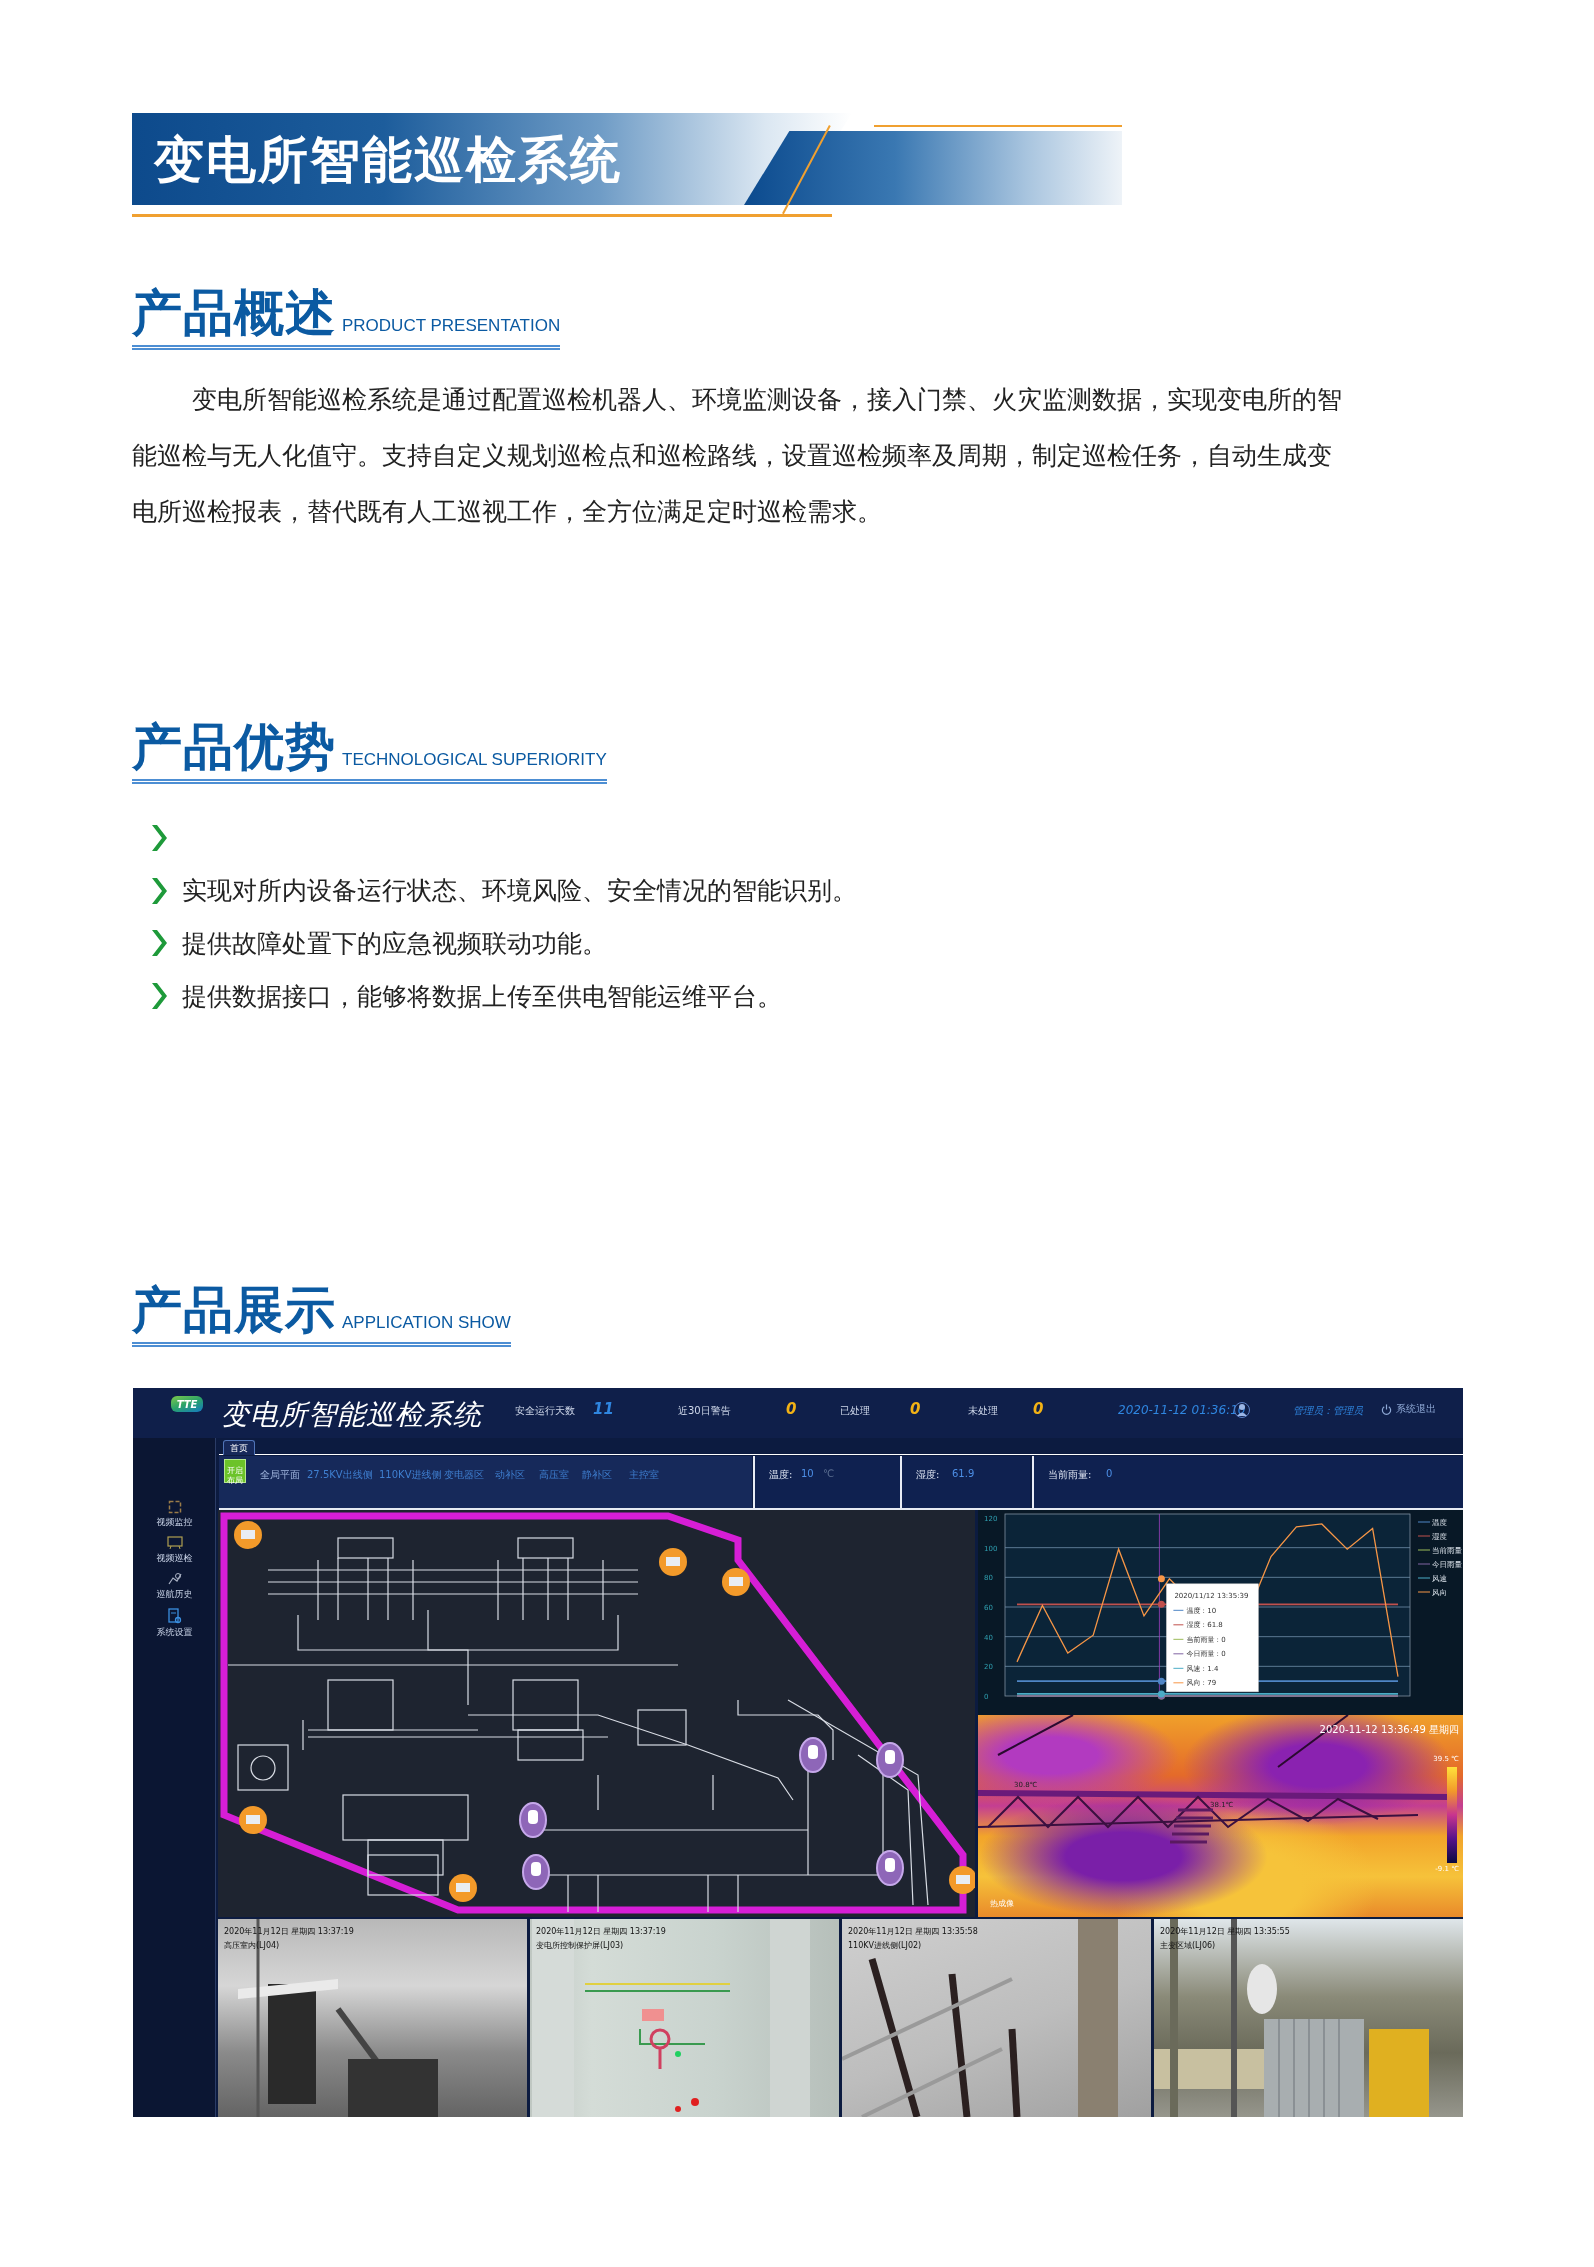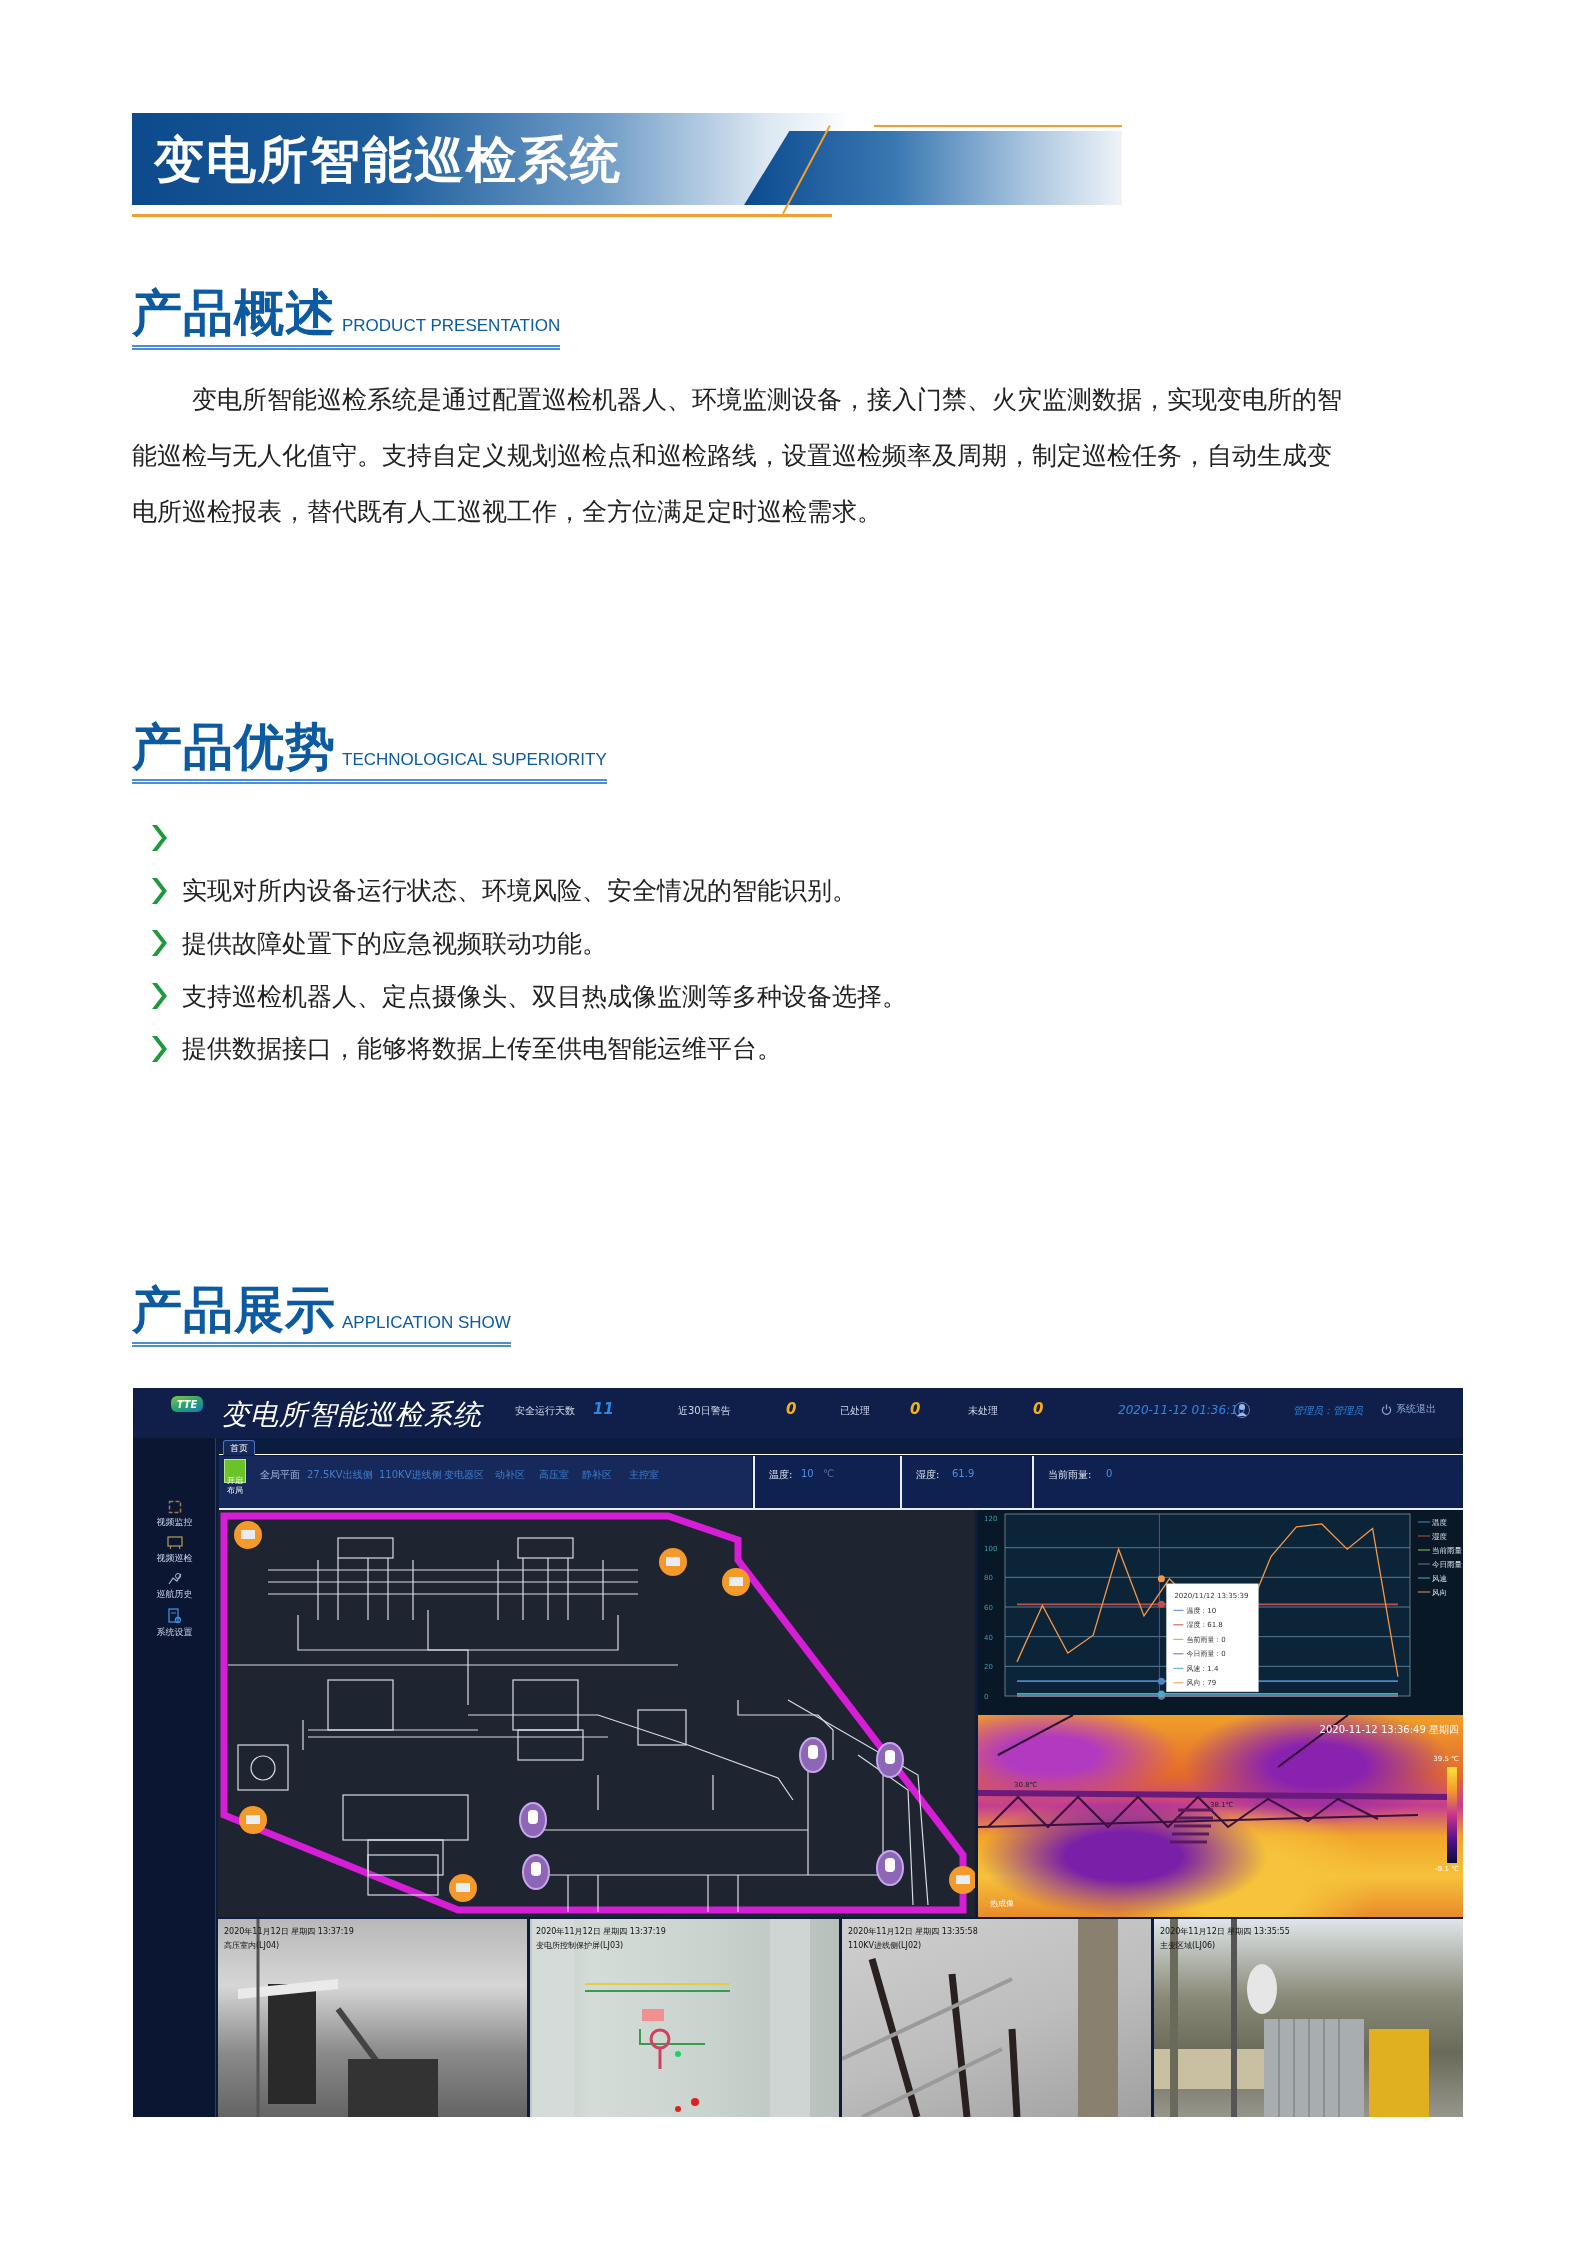--- a/index.html
+++ b/index.html
@@ -52,21 +52,21 @@
 
   .sidebar { position: absolute; left: 0; top: 50px; width: 83px; height: 679px; background: #0b1633; border-right: 1px solid #2b3c66; }
   .side-item { position: absolute; left: 0; width: 83px; text-align: center; font-size: 9px; color: #c8d2e6; }
   .side-item svg { display: block; margin: 0 auto 2px; }
 
   .tabs-row { position: absolute; left: 86px; top: 50px; width: 1244px; height: 17px; background: #0c1b40; border-bottom: 1px solid #ffffff; }
   .tab-home { position: absolute; left: 4px; top: 2px; height: 15px; padding: 0 6px; font-size: 9px; color: #ffffff;
     border: 1px solid #5074b8; border-bottom: none; background: #16285a; border-radius: 3px 3px 0 0; line-height: 14px; }
   .nav-row { position: absolute; left: 86px; top: 68px; width: 1244px; height: 52px; background: #16295a; }
   .layout-btn { position: absolute; left: 5px; top: 3px; width: 22px; height: 24px; background: #6cc329; border: 1px solid #b6e68f;
-    color: #fff; font-size: 8px; line-height: 10px; text-align: center; padding-top: 16px; }
+    color: #fff; font-size: 8px; line-height: 10px; text-align: center; padding-top: 6px; }
   .nav-item { position: absolute; top: 12px; font-size: 10px; color: #3f7fd0; }
   .nav-item.active { color: #9fb4dd; }
   .env-panel { position: absolute; top: 68px; height: 52px; background: #0f2150; border-left: 2px solid #e8ecf4; }
   .env-label { position: absolute; left: 14px; top: 12px; font-size: 10px; color: #dfe6f3; }
   .env-val { position: absolute; top: 12px; font-size: 10px; color: #4d8fe6; }
   .white-rule { position: absolute; left: 86px; top: 120px; width: 1244px; height: 2px; background: #e6eaf2; }
 
   .map { position: absolute; left: 85px; top: 122px; width: 757px; height: 407px; background: #1e2430; }
   .chart-panel { position: absolute; left: 845px; top: 122px; width: 485px; height: 205px; background: #081826; }
   .thermal { position: absolute; left: 845px; top: 327px; width: 485px; height: 202px;
@@ -130,26 +130,20 @@
     <svg class="chev" viewBox="0 0 22 30">
         <path d="M4 2 L14 15 L4 28 L9 28 L19 15 L9 2 Z" fill="#1e9a3a"></path>
       </svg>
     <span>实现对所内设备运行状态、环境风险、安全情况的智能识别。</span>
   </li>
   <li>
     <svg class="chev" viewBox="0 0 22 30">
         <path d="M4 2 L14 15 L4 28 L9 28 L19 15 L9 2 Z" fill="#1e9a3a"></path>
       </svg>
     <span>提供故障处置下的应急视频联动功能。</span>
-  </li>
-  <li>
-    <svg class="chev" viewBox="0 0 22 30">
-        <path d="M4 2 L14 15 L4 28 L9 28 L19 15 L9 2 Z" fill="#1e9a3a"></path>
-      </svg>
-    <span>支持巡检机器人、定点摄像头、双目热成像监测等多种设备选择。</span>
   </li>
   <li>
     <svg class="chev" viewBox="0 0 22 30">
         <path d="M4 2 L14 15 L4 28 L9 28 L19 15 L9 2 Z" fill="#1e9a3a"></path>
       </svg>
     <span>提供数据接口，能够将数据上传至供电智能运维平台。</span>
   </li>
 </ul>
 
 <div class="sec-head" style="top:1285px;">

